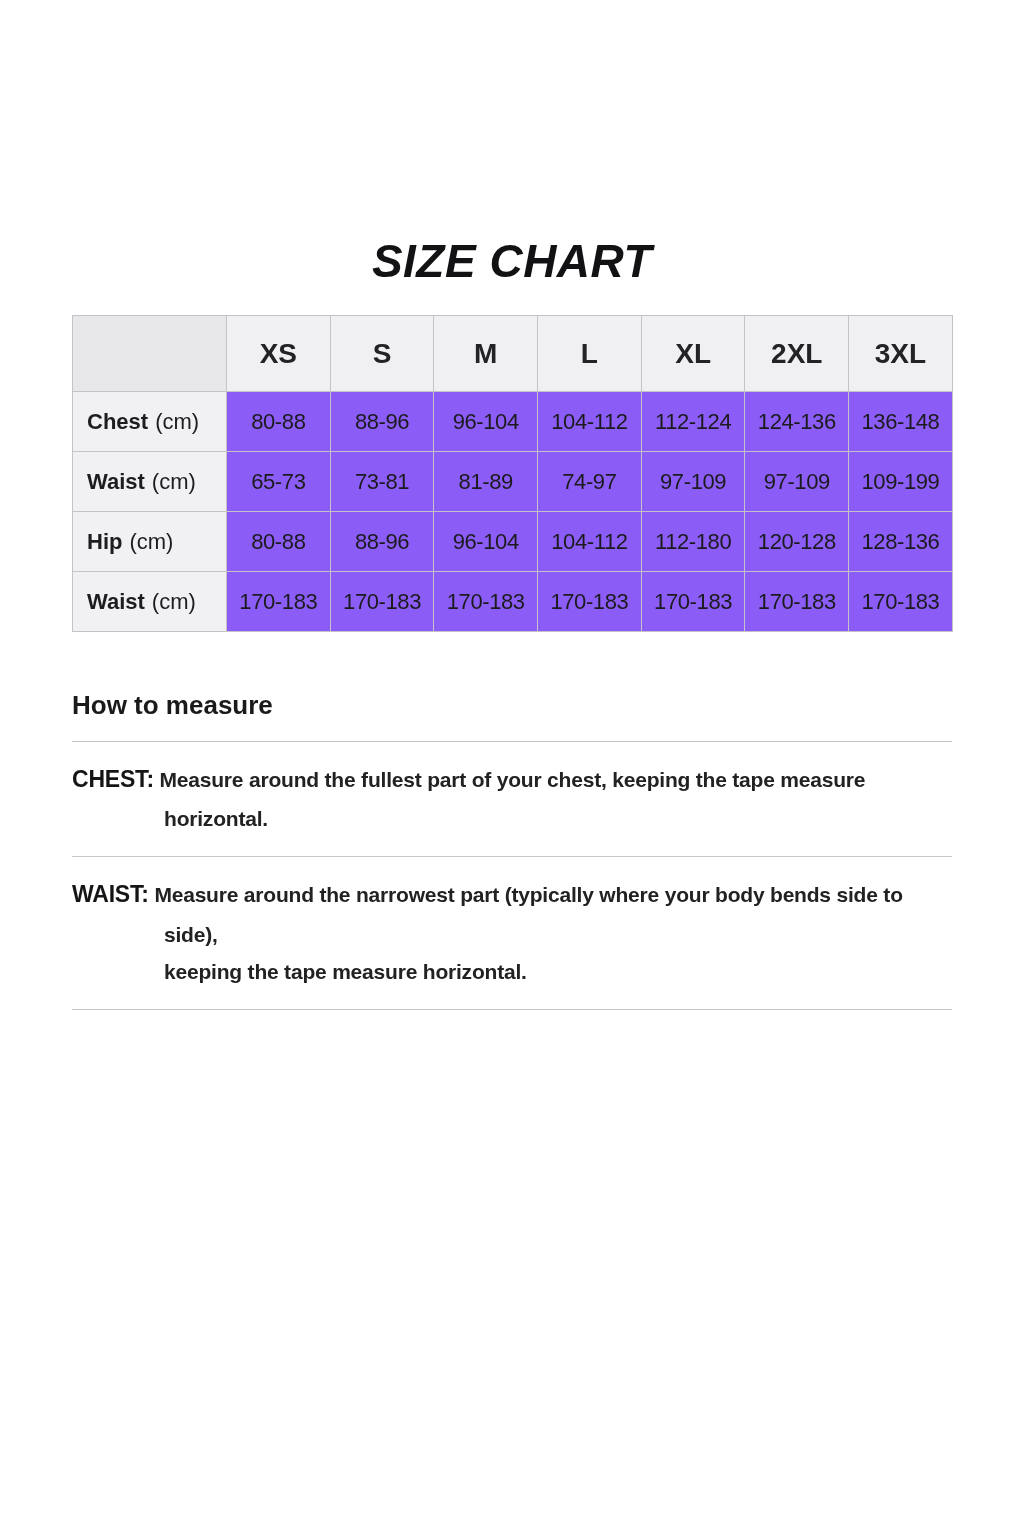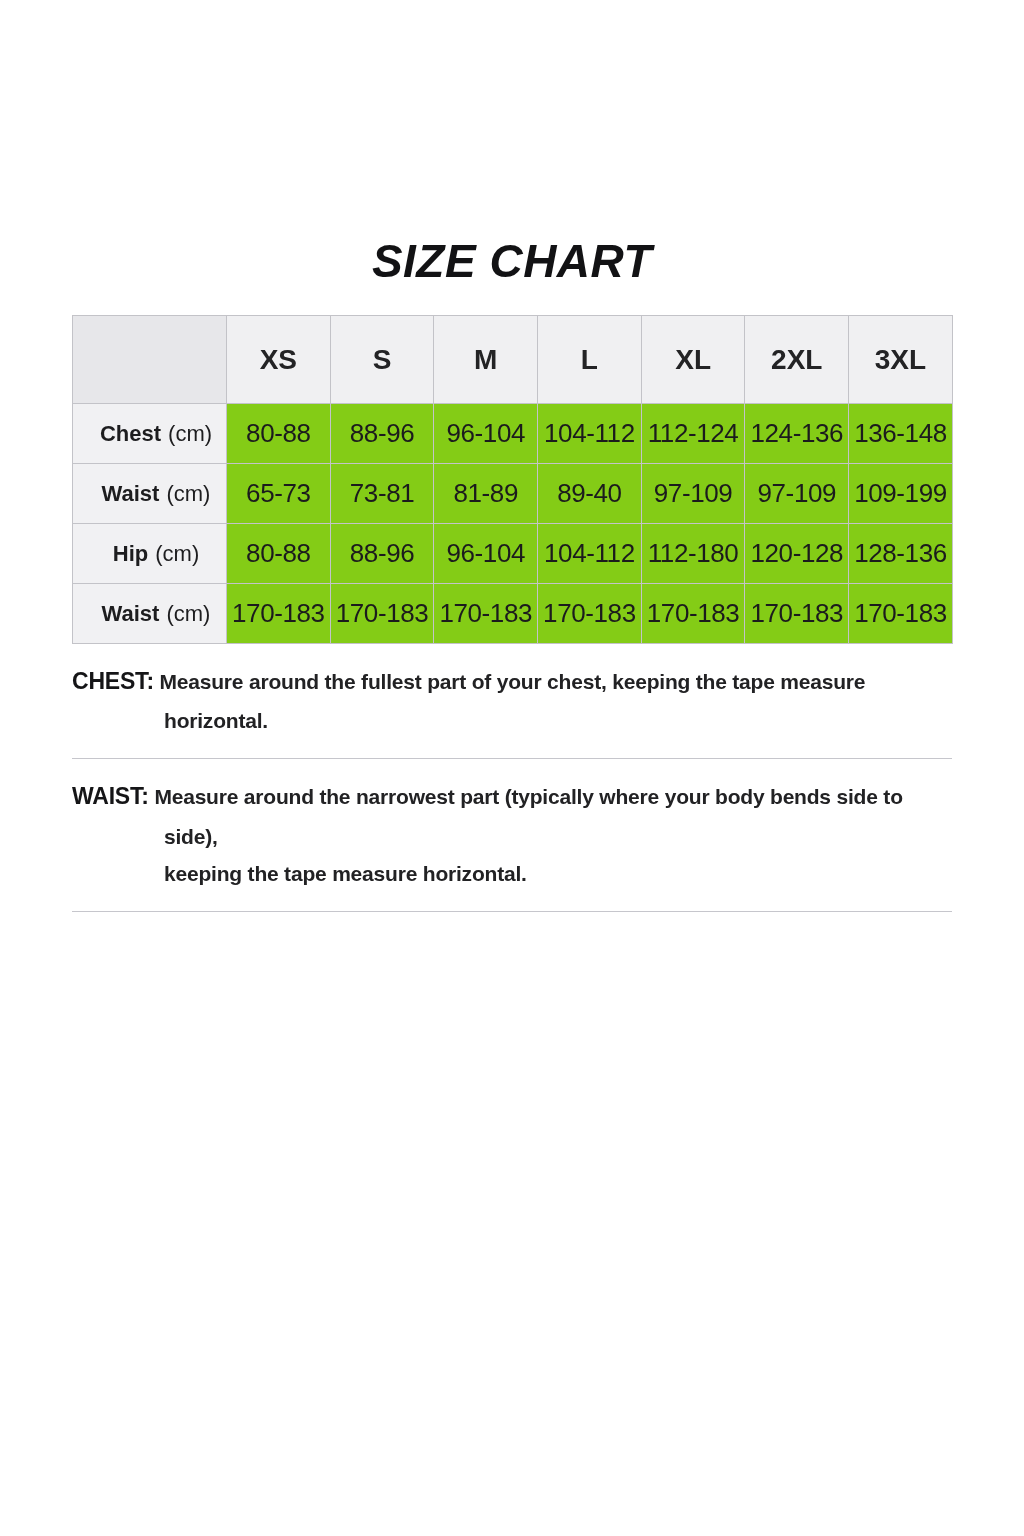--- a/index.html
+++ b/index.html
@@ -32,46 +32,46 @@
   table.size-table {
     margin-top: 31px;
     width: 880px;
     border-collapse: collapse;
     table-layout: fixed;
   }
   .size-table th, .size-table td {
     border: 1px solid #c3c3c8;
     box-sizing: border-box;
   }
-  .size-table thead tr { height: 88px; }
+  .size-table thead tr { height: 76px; }
   .size-table tbody tr { height: 60px; }
   .size-table thead th {
     background: #f0f0f2;
     font-size: 28px;
     font-weight: 700;
     text-align: center;
     color: #232325;
   }
   .size-table thead th.corner {
     background: #e7e7ea;
   }
   .size-table tbody th {
     background: #f1f1f3;
-    text-align: center;
+    text-align: left;
     padding-left: 14px;
     font-size: 22px;
     font-weight: 400;
     color: #1d1d1f;
   }
   .size-table tbody th .lbl-bold { font-weight: 700; }
   .size-table tbody th .lbl-unit { margin-left: 7px; font-weight: 400; }
   .size-table tbody td {
-    background: #84cc16;
+    background: #8b5cf6;
     text-align: center;
-    font-size: 26px;
+    font-size: 22px;
     letter-spacing: -0.4px;
     color: #1b1b1d;
   }
   .howto-heading {
     margin: 58px 0 0 0;
     font-size: 26px;
     font-weight: 700;
     color: #1a1a1c;
     padding-bottom: 20px;
     border-bottom: 1px solid #c6c6cc;
@@ -140,21 +140,21 @@
           <td>104-112</td>
           <td>112-124</td>
           <td>124-136</td>
           <td>136-148</td>
         </tr>
         <tr>
           <th><span class="lbl-bold">Waist</span><span class="lbl-unit">(cm)</span></th>
           <td>65-73</td>
           <td>73-81</td>
           <td>81-89</td>
-          <td>89-40</td>
+          <td>74-97</td>
           <td>97-109</td>
           <td>97-109</td>
           <td>109-199</td>
         </tr>
         <tr>
           <th><span class="lbl-bold">Hip</span><span class="lbl-unit">(cm)</span></th>
           <td>80-88</td>
           <td>88-96</td>
           <td>96-104</td>
           <td>104-112</td>
@@ -168,20 +168,21 @@
           <td>170-183</td>
           <td>170-183</td>
           <td>170-183</td>
           <td>170-183</td>
           <td>170-183</td>
           <td>170-183</td>
         </tr>
       </tbody>
     </table>
 
+    <h2 class="howto-heading">How to measure</h2>
 
     <div class="measure-item">
       <p><span class="measure-label">CHEST:</span> <span class="measure-text">Measure around the fullest part of your chest, keeping the tape measure horizontal.</span></p>
     </div>
 
     <div class="measure-item">
       <p><span class="measure-label">WAIST:</span> <span class="measure-text">Measure around the narrowest part (typically where your body bends side to side),
 keeping the tape measure horizontal.</span></p>
     </div>
 

